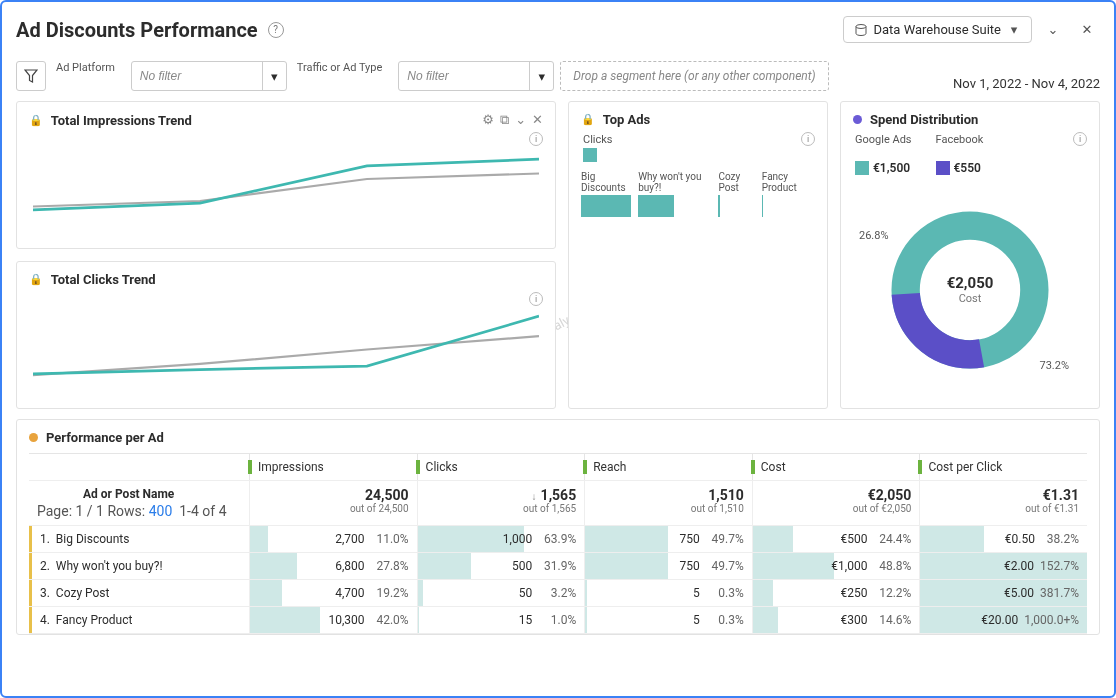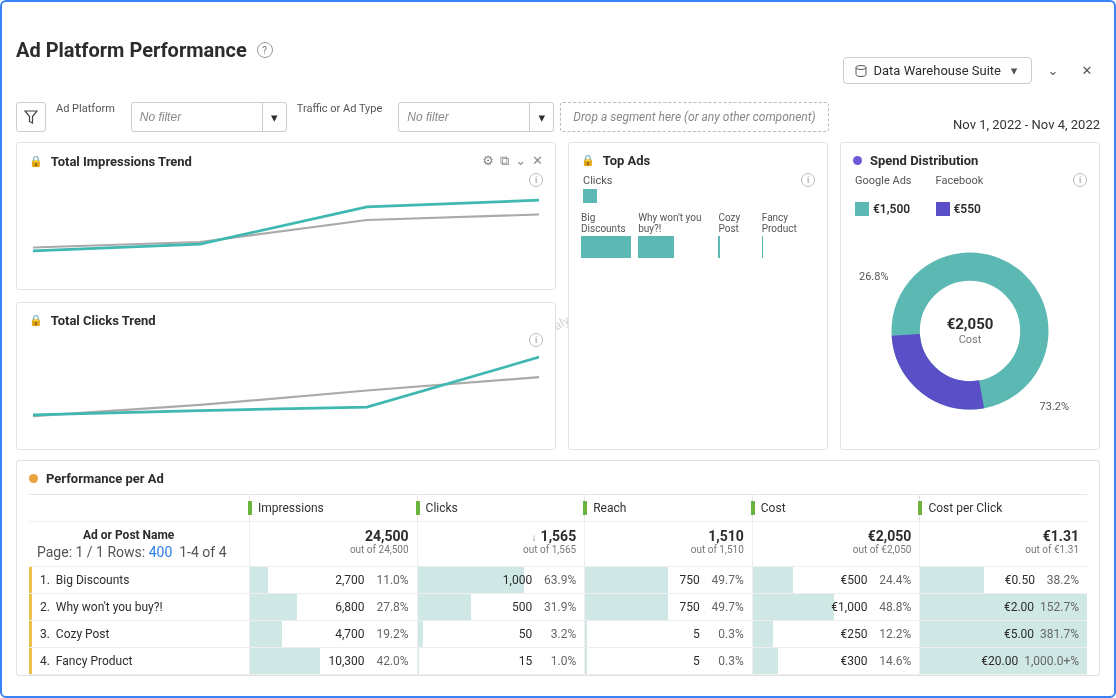--- a/index.html
+++ b/index.html
@@ -4,21 +4,21 @@
 <style>
 * { box-sizing: border-box; margin: 0; padding: 0; }
 body { font-family: -apple-system, BlinkMacSystemFont, "Segoe UI", Roboto, Arial, sans-serif; font-size: 13px; color: #2c2c2c; background: #fff; }
 .frame { width: 1116px; height: 698px; border: 2px solid #3b82f6; border-radius: 6px; background: #fff; padding: 12px 14px; display: flex; flex-direction: column; gap: 10px; }
 
 
 .hdr { display: flex; align-items: center; justify-content: space-between; padding: 2px 0 8px; }
 .hdr-left { display: flex; align-items: center; gap: 10px; }
 .page-title { font-size: 20px; font-weight: 700; color: #2c2c2c; }
 .help { width: 16px; height: 16px; border: 1px solid #999; border-radius: 50%; display: inline-flex; align-items: center; justify-content: center; font-size: 10px; color: #777; cursor: pointer; }
-.hdr-right { display: flex; gap: 8px; margin-top: 41px; }
+.hdr-right { display: flex; gap: 8px; }
 .suite-btn { border: 1px solid #ccc; border-radius: 4px; padding: 5px 10px; display: flex; align-items: center; gap: 6px; cursor: pointer; background: #fff; }
 .ico { width: 14px; height: 14px; display: inline-flex; align-items: center; justify-content: center; color: #555; }
 .icon-btn { width: 26px; height: 26px; display: inline-flex; align-items: center; justify-content: center; cursor: pointer; color: #555; border-radius: 3px; }
 
 
 .filter-row { display: flex; align-items: flex-end; gap: 6px; }
 .filter-icon-btn { width: 30px; height: 30px; border: 1px solid #ccc; border-radius: 3px; display: flex; align-items: center; justify-content: center; cursor: pointer; background: #fff; }
 .filter-blk { display: flex; gap: 16px; }
 .filter-label { font-size: 11px; color: #555; padding-left: 4px; }
 .filter-input { border: 1px solid #ccc; border-radius: 3px; height: 30px; display: flex; align-items: center; }
@@ -97,21 +97,21 @@
 .watermark { position: absolute; left: 420px; top: 340px; color: #bbb; font-size: 13px; transform: rotate(-28deg); pointer-events: none; opacity: 0.6; }
 </style>
 </head>
 <body>
 
 <div class="frame" style="position:relative;">
   <div class="watermark">https://www.fullstackanalyst.io</div>
 
   <div class="hdr">
     <div class="hdr-left">
-      <div class="page-title">Ad Platform Performance</div>
+      <div class="page-title">Ad Discounts Performance</div>
       <div class="help">?</div>
     </div>
     <div class="hdr-right">
       <div class="suite-btn">
         <span class="ico">
           <svg width="12" height="12" viewBox="0 0 12 12">
               <ellipse cx="6" cy="2.5" rx="5" ry="2" fill="none" stroke="#555"></ellipse>
               <path d="M1 2.5v7c0 1.1 2.2 2 5 2s5-.9 5-2v-7" fill="none" stroke="#555"></path>
             </svg>
         </span>

